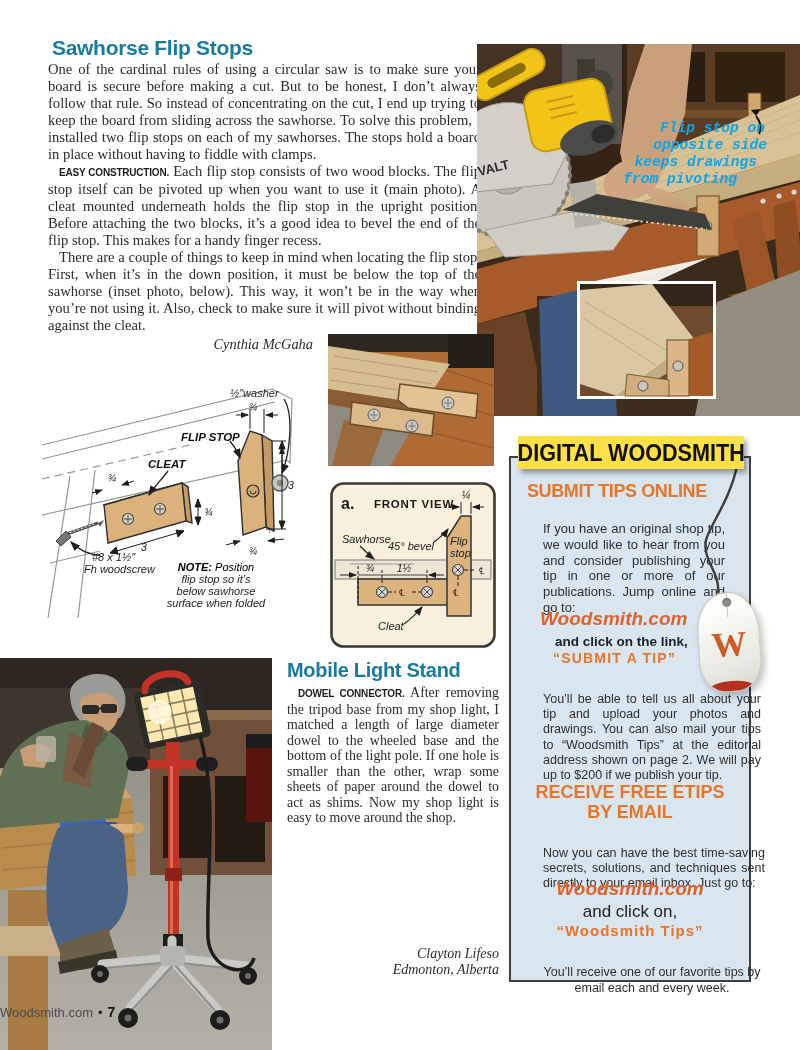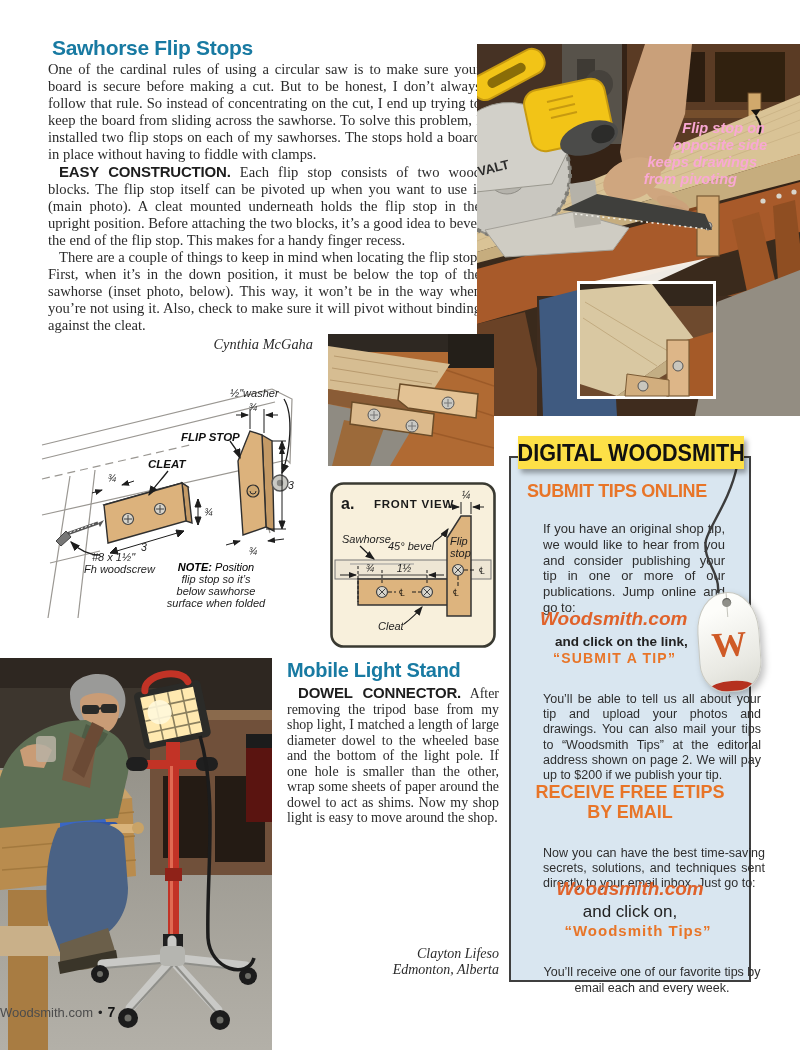--- a/index.html
+++ b/index.html
@@ -6,37 +6,37 @@
   #page{position:relative;width:800px;height:1050px;background:#fff;overflow:hidden;font-family:"Liberation Serif",serif;}
   .abs{position:absolute;}
   .sans{font-family:"Liberation Sans",sans-serif;}
 
   
   .art-title{font-family:"Liberation Sans",sans-serif;font-weight:700;color:#187aa2;}
   #a1-title{left:52px;top:36px;font-size:21px;letter-spacing:-0.3px;}
   #a1-body{left:48px;top:61px;width:433px;}
   #a1-body p{margin:0;font-size:14.6px;line-height:17px;text-align:justify;color:#2b2b2b;}
   .indent{text-indent:11px;}
-  .leadin{font-family:"Liberation Sans",sans-serif;font-weight:700;font-size:15px;letter-spacing:-0.2px;color:#1d1d1d;}
+  .leadin{font-family:"Liberation Sans",sans-serif;font-weight:700;font-size:10px;letter-spacing:-0.2px;color:#1d1d1d;}
   .attribution{font-style:italic;font-size:14.4px;line-height:17px;color:#2b2b2b;text-align:right;}
   #a1-attr{left:48px;top:336px;width:265px;}
   #a2-title{left:287px;top:659px;font-size:20px;letter-spacing:-0.3px;}
   #a2-body{left:287px;top:685px;width:212px;}
   #a2-body p{margin:0;font-size:13.9px;line-height:15.5px;text-align:justify;color:#2b2b2b;}
   #a2-attr{left:287px;top:946px;width:212px;font-size:14px;line-height:15.8px;}
 
   
   .photo{overflow:hidden;}
   #main-photo{left:477px;top:44px;width:323px;height:372px;background:#3a2a1c;}
   #left-inset{left:328px;top:334px;width:166px;height:132px;background:#8a5c36;}
   #bottom-photo{left:0;top:658px;width:272px;height:392px;background:#8f8d86;}
 
   
-  #callout{position:absolute;right:33px;top:76px;text-align:right;font-family:Liberation Sans, sans-serif;
-           font-weight:700;font-style:italic;font-size:14.6px;line-height:17px;color:#f9a8d4;}
+  #callout{position:absolute;right:33px;top:76px;text-align:right;font-family:Liberation Mono, monospace;
+           font-weight:700;font-style:italic;font-size:14.6px;line-height:17px;color:#0ea5e9;}
   #callout div{white-space:nowrap;}
 
   
   #sb-panel{left:509px;top:456px;width:238px;height:522px;background:#d9e6f0;border:2px solid #3f3f3f;}
   #sb-header{left:518px;top:436px;width:226px;height:33px;background:#fde047;box-shadow:3px 4px 5px rgba(0,0,0,.35);
              display:flex;align-items:center;justify-content:center;z-index:5;}
   #sb-header span{font-family:"Liberation Sans",sans-serif;font-weight:700;font-size:24px;color:#111;
                   display:inline-block;transform:scaleX(.9);white-space:nowrap;}
   .sb-h{font-family:"Liberation Sans",sans-serif;font-weight:700;color:#e87528;}
   .sb-p{font-family:"Liberation Sans",sans-serif;color:#2e2e2e;text-align:justify;margin:16px;}
@@ -409,21 +409,21 @@
     <div class="abs sans" style="left:44px;top:176px;font-size:13.5px;color:#222;font-weight:700;">and click on the link,</div>
     <div class="abs sb-h" style="left:42px;top:192px;font-size:14px;letter-spacing:1.2px;">“SUBMIT A TIP”</div>
     <p class="abs sb-p" style="left:16px;top:218px;width:218px;font-size:12.5px;line-height:15.2px;">You’ll be able to tell us all about your tip and upload your photos and drawings.  You can also mail your tips to “Woodsmith Tips” at the editorial address shown on page 2. We will pay up to $200 if we publish your tip.</p>
     <div class="abs sb-h ctr" style="left:0;top:324px;width:100%;font-size:18px;line-height:20px;">
       <div>RECEIVE FREE ETIPS</div>
       <div>BY EMAIL</div>
     </div>
     <p class="abs sb-p" style="left:16px;top:372px;width:222px;font-size:12.5px;line-height:15.2px;">Now you can have the best time-saving secrets, solutions, and techniques sent directly to your email inbox. Just go to:</p>
     <div class="abs orange-site ctr" style="left:0;top:420px;width:100%;font-size:19px;">Woodsmith.com</div>
     <div class="abs sans ctr" style="left:0;top:444px;width:100%;font-size:17px;color:#222;">and click on,</div>
-    <div class="abs sb-h ctr" style="left:0;top:464px;width:100%;font-size:15px;letter-spacing:1px;padding-left:8px;">“Woodsmith Tips”</div>
+    <div class="abs sb-h ctr" style="left:0;top:464px;width:100%;font-size:15px;letter-spacing:1px;">“Woodsmith Tips”</div>
     <p class="abs sb-p" style="left:16px;top:490px;width:218px;font-size:12.5px;line-height:16px;text-align:center;">You’ll receive one of our favorite tips by email each and every week.</p>
   </div>
   <div class="abs" id="sb-header">
     <span>DIGITAL WOODSMITH</span>
   </div>
   <svg class="abs" style="left:640px;top:440px;z-index:4;" width="130" height="170" viewBox="0 0 130 170">
     <path d="M97,26 C90,60 70,85 66,100 C62,120 80,132 78,152" fill="none" stroke="#3c3c3c" stroke-width="2.4" stroke-linecap="round"></path>
   </svg>
   <div class="abs" id="mouse">
     <div class="seam"></div>

